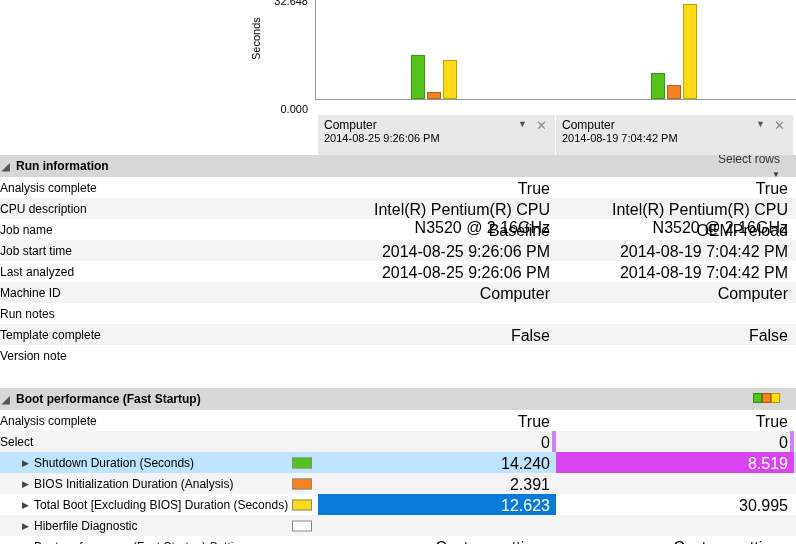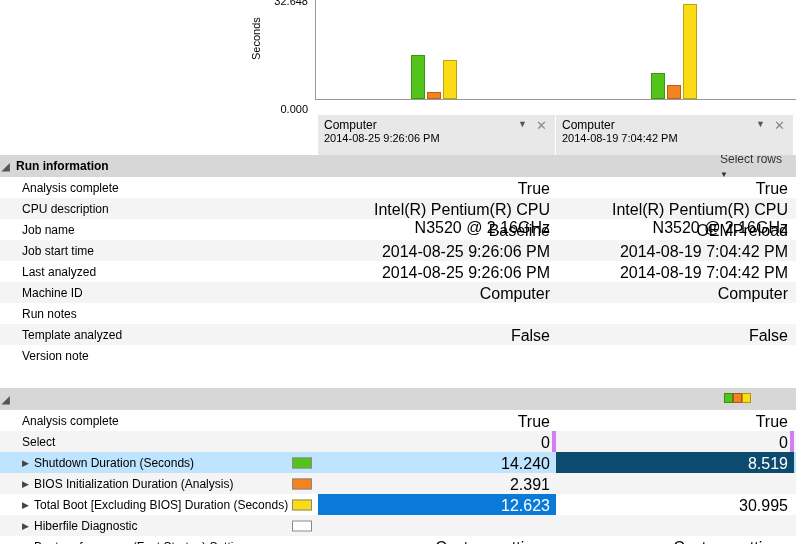--- a/index.html
+++ b/index.html
@@ -18,37 +18,37 @@
   .col-spacer { width: 318px; }
   .col-head { width: 238px; background: #e8e8e8; padding: 3px 6px; position: relative; border-right: 1px solid #fff; }
   .col-head-title { font-size: 12px; }
   .col-head-sub { font-size: 11px; }
   .col-caret { position: absolute; top: 4px; right: 28px; font-size: 9px; color: #555; }
   .col-close { position: absolute; top: 3px; right: 8px; color: #888; font-size: 13px; cursor: pointer; }
   
   .section-header { display: flex; align-items: center; background: #d7d7d7; height: 22px; padding-left: 2px; font-weight: 600; }
   .section-header .expander { width: 14px; font-size: 10px; color: #555; }
   .section-header .title { flex: none; }
-  .section-header .select-rows { margin-left: auto; margin-right: 0; padding-right: 4px; font-weight: normal; font-size: 12px; width: 76px; text-align: left; color: #333; }
+  .section-header .select-rows { margin-left: auto; margin-right: 12px; padding-right: 4px; font-weight: normal; font-size: 12px; width: 76px; text-align: right; color: #333; }
   .select-rows .caret { font-size: 8px; }
   .section-swatches { display: inline-flex; gap: 0; margin-left: 4px; }
   .section-swatches .sw { width: 9px; height: 10px; border: 0.5px solid rgba(0,0,0,0.3); }
   
   .row { display: flex; height: 21px; align-items: stretch; }
   .row.alt { background: #f4f4f4; }
-  .label-cell { width: 318px; display: flex; align-items: center; padding-left: 22px; position: relative; }
+  .label-cell { width: 318px; display: flex; align-items: center; position: relative; }
   .label-cell .row-expander { position: absolute; left: 22px; font-size: 9px; color: #444; }
   .label-cell.has-exp { padding-left: 34px; }
   .label-cell.has-exp .row-expander { left: 22px; }
   .row-swatch { position: absolute; right: 6px; width: 20px; height: 11px; border: 1px solid #888; top: 50%; transform: translateY(-50%); }
   .val-cell { width: 238px; text-align: right; padding: 3px 6px 0 6px; font-size: 16px; border-left: 1px solid transparent; }
   .val-cell.vio-border { border-right: 4px solid #d080f0; padding-right: 2px; }
   
   .row.shutdown-row { background: #bfe4ff; }
-  .row.shutdown-row .val-cell.hl { background: #0c4a6e; color: #fff; text-align: right; }
+  .row.shutdown-row .val-cell.hl { background: #d946ef; color: #fff; text-align: right; }
   .row.bios-row .val-cell.hl { background: #0a7ad9; color: #fff; }
   .row.total-row .val-cell.hl { background: #0a7ad9; color: #fff; }
   
   .section-gap { height: 22px; }
 </style>
 </head>
 <body>
 
 <div class="chart-area">
   <div class="y-label">Seconds</div>
@@ -122,35 +122,36 @@
       <div class="label-cell">Machine ID</div>
       <div class="val-cell">Computer</div>
       <div class="val-cell">Computer</div>
     </div>
     <div class="row">
       <div class="label-cell">Run notes</div>
       <div class="val-cell"></div>
       <div class="val-cell"></div>
     </div>
     <div class="row alt">
-      <div class="label-cell">Template analyzed</div>
+      <div class="label-cell">Template complete</div>
       <div class="val-cell">False</div>
       <div class="val-cell">False</div>
     </div>
     <div class="row">
       <div class="label-cell">Version note</div>
       <div class="val-cell"></div>
       <div class="val-cell"></div>
     </div>
   </div>
 
 <div class="section-gap"></div>
 
 <div class="section-header">
   <span class="expander">◢</span>
+  <span class="title">Boot performance (Fast Startup)</span>
   <span class="select-rows" style="visibility:visible; font-weight:normal;">
     <span class="section-swatches">
       <span class="sw" style="background:#52c41a"></span>
       <span class="sw" style="background:#f58220"></span>
       <span class="sw" style="background:#fadb14"></span>
     </span>
   </span>
 </div>
 
 <div class="row">

